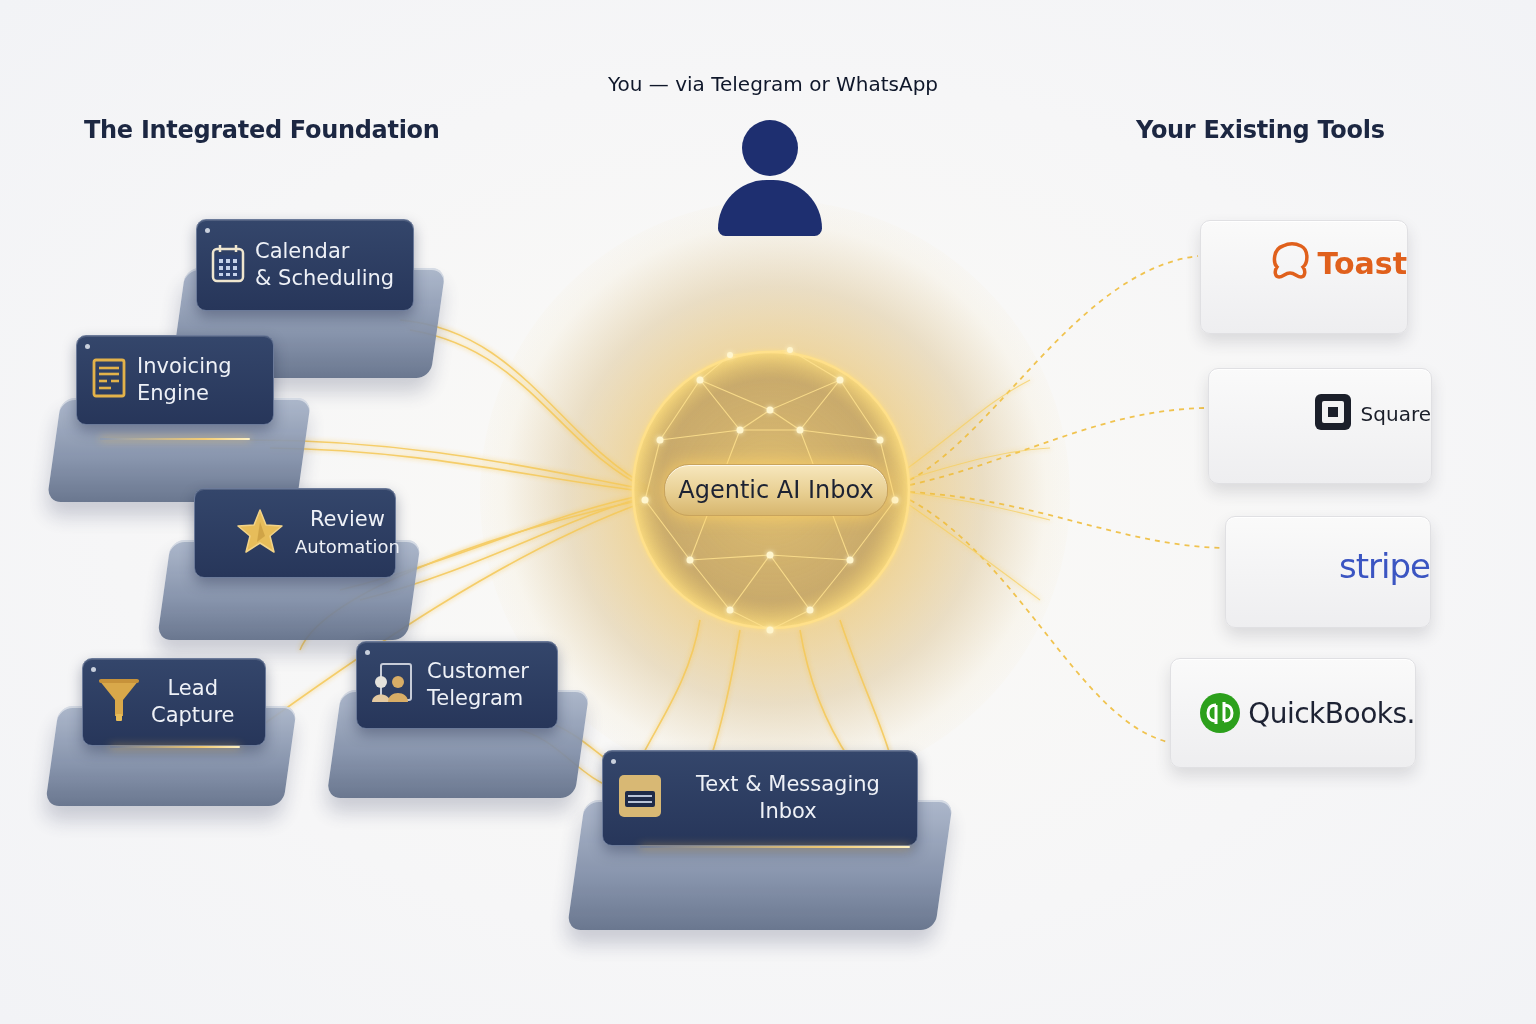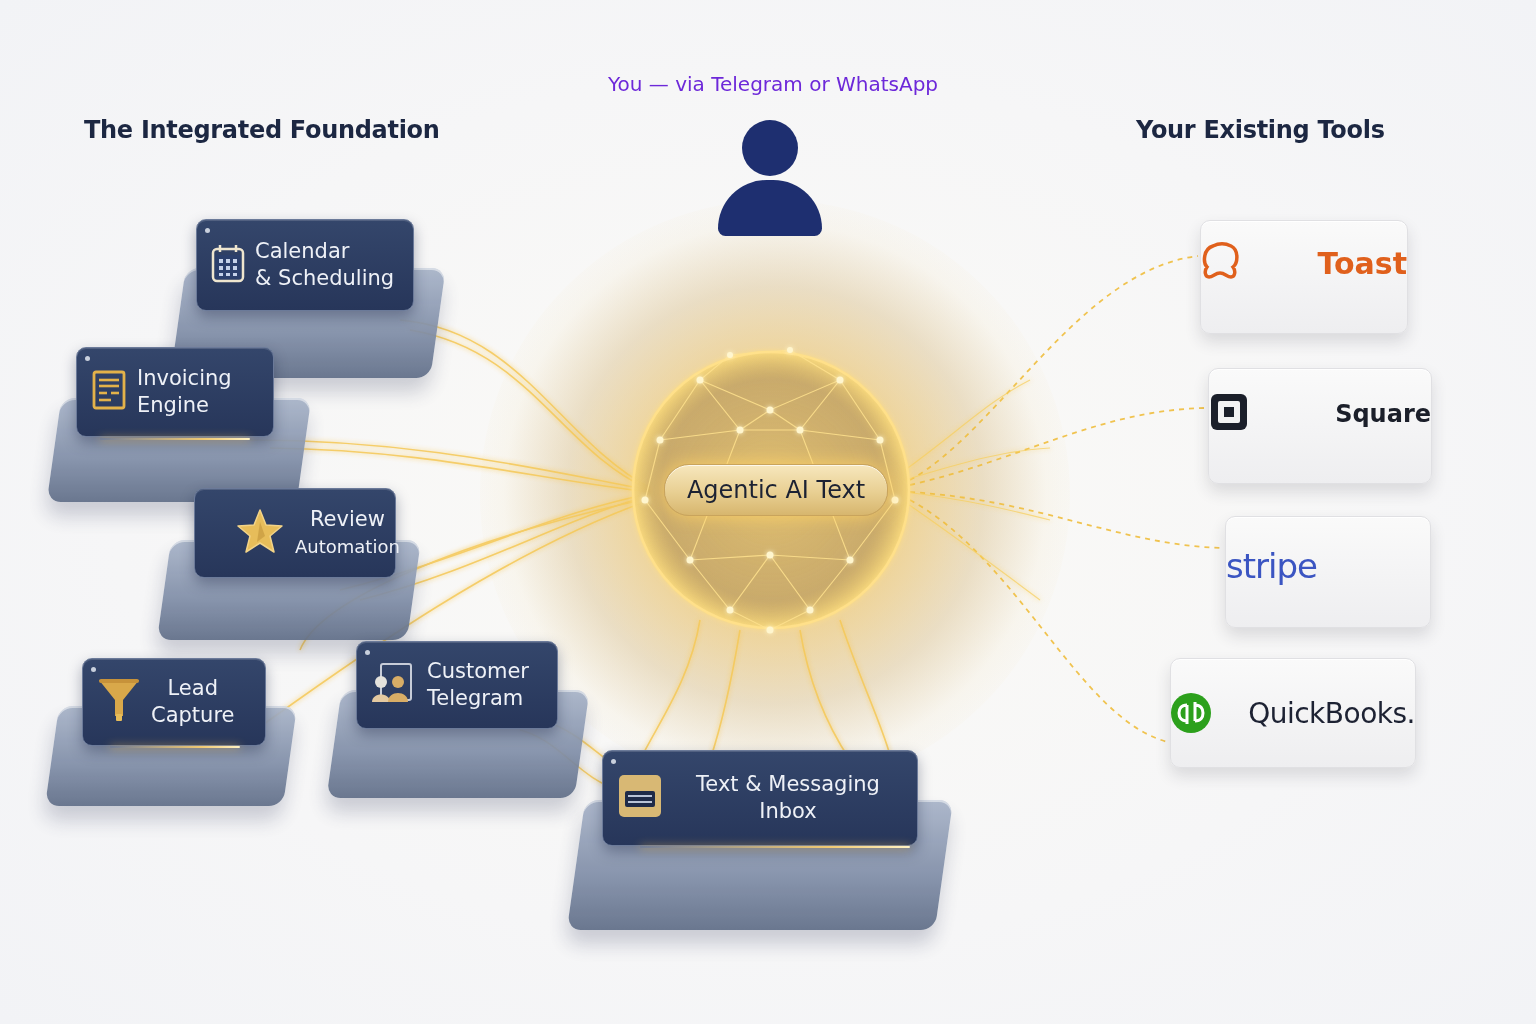--- a/index.html
+++ b/index.html
@@ -6,21 +6,21 @@
   body {
     width:1536px; height:1024px; overflow:hidden; position:relative;
     background: radial-gradient(ellipse at 50% 50%, #fbfaf6 0%, #f6f6f7 60%, #f2f3f6 100%);
     font-family: "DejaVu Sans", "Liberation Sans", sans-serif;
   }
   .abs { position:absolute; }
   .heading {
     font-size:24px; font-weight:bold; color:#1c2742; letter-spacing:-0.3px;
     white-space:nowrap;
   }
-  .caption { font-size:20px; color:#6d28d9; white-space:nowrap; }
+  .caption { font-size:20px; color:#0f172a; white-space:nowrap; }
 
   
   svg.lines { position:absolute; left:0; top:0; }
 
   
   .person-head { width:56px; height:56px; border-radius:50%; background:#1e2f70; }
   .person-body { width:104px; height:56px; border-radius:52px 52px 8px 8px; background:#1e2f70; }
 
   
   .core-glow {
@@ -62,24 +62,24 @@
     position:absolute; height:2px; border-radius:1px;
     background: linear-gradient(90deg, rgba(255,200,80,0) 0%, rgba(255,210,110,0.9) 70%, #fff2c4 100%);
     box-shadow:0 0 8px rgba(255,200,80,0.9);
   }
 
   
   .tool {
     position:absolute; background: linear-gradient(180deg, #fafafa 0%, #eeeef0 100%);
     border-radius:10px; border:1px solid #e0e0e3;
     box-shadow: 0 8px 16px rgba(40,40,60,0.14), inset 0 1px 0 #ffffff;
-    display:flex; align-items:center; justify-content:space-between; gap:8px;
+    display:flex; align-items:center; justify-content:flex-end; gap:8px;
   }
   .toast-txt { font-size:30px; font-weight:bold; color:#e0601c; }
-  .square-txt { font-size:24px; color:#1b1f2a;font-weight:bold; }
+  .square-txt { font-size:20px; color:#1b1f2a; }
   .stripe-txt { font-size:34px; font-weight:normal; color:#3b55c2; letter-spacing:-1px; }
   .qb-txt { font-size:28px; color:#1d2233; letter-spacing:-0.5px; }
   .qb-icon { width:40px; height:40px; border-radius:50%; background:#2ca01c; display:flex; align-items:center; justify-content:center; }
 </style>
 </head>
 <body>
 
 <div class="abs heading" style="left:84px; top:116px;">The Integrated Foundation</div>
 <div class="abs heading" style="left:1136px; top:116px;">Your Existing Tools</div>
 <div class="abs caption" style="left:608px; top:72px;">You — via Telegram or WhatsApp</div>
@@ -164,21 +164,21 @@
       <circle cx="810" cy="610" r="3.5"></circle>
       <circle cx="770" cy="630" r="3.5"></circle>
   </g>
 </svg>
 
 <div class="abs" style="left:718px; top:120px; width:104px; height:116px;">
   <div class="abs person-head" style="left:24px; top:0;"></div>
   <div class="abs person-body" style="left:0; top:60px;"></div>
 </div>
 
-<div class="abs core-pill" style="left:664px; top:464px; width:222px;">Agentic AI Text</div>
+<div class="abs core-pill" style="left:664px; top:464px; width:222px;">Agentic AI Inbox</div>
 
 <div class="platform" style="left:178px; top:268px; width:260px; height:110px;"></div>
 <div class="card" style="left:196px; top:219px; width:218px; height:92px;">
   <span class="dot"></span>
   <span>
     <svg width="34" height="40" viewBox="0 0 34 40">
         <rect x="2" y="6" width="30" height="32" rx="4" fill="none" stroke="#efe6cf" stroke-width="2.5"></rect>
         <line x1="9" y1="2" x2="9" y2="9" stroke="#efe6cf" stroke-width="2.5"></line>
         <line x1="25" y1="2" x2="25" y2="9" stroke="#efe6cf" stroke-width="2.5"></line>
         <rect x="4" y="12" width="26" height="24" fill="#2b3f6c"></rect>
@@ -192,21 +192,21 @@
           <rect x="8" y="30" width="4" height="3"></rect>
           <rect x="15" y="30" width="4" height="3"></rect>
           <rect x="22" y="30" width="4" height="3"></rect>
         </g>
       </svg>
   </span>
   <span class="lbl"><span>Calendar</span><br><span>&amp; Scheduling</span></span>
 </div>
 
 <div class="platform" style="left:54px; top:398px; width:250px; height:104px;"></div>
-<div class="card" style="left:76px; top:347px; width:198px; height:90px;">
+<div class="card" style="left:76px; top:335px; width:198px; height:90px;">
   <span class="dot"></span>
   <span>
     <svg width="36" height="42" viewBox="0 0 36 42">
         <rect x="3" y="3" width="30" height="36" rx="2" fill="none" stroke="#e3b24a" stroke-width="2.8"></rect>
         <g stroke="#e3b24a" stroke-width="2.6">
           <line x1="8" y1="11" x2="28" y2="11"></line>
           <line x1="8" y1="17" x2="28" y2="17"></line>
           <line x1="8" y1="24" x2="16" y2="24"></line>
           <line x1="20" y1="24" x2="28" y2="24"></line>
           <line x1="8" y1="31" x2="20" y2="31"></line>

